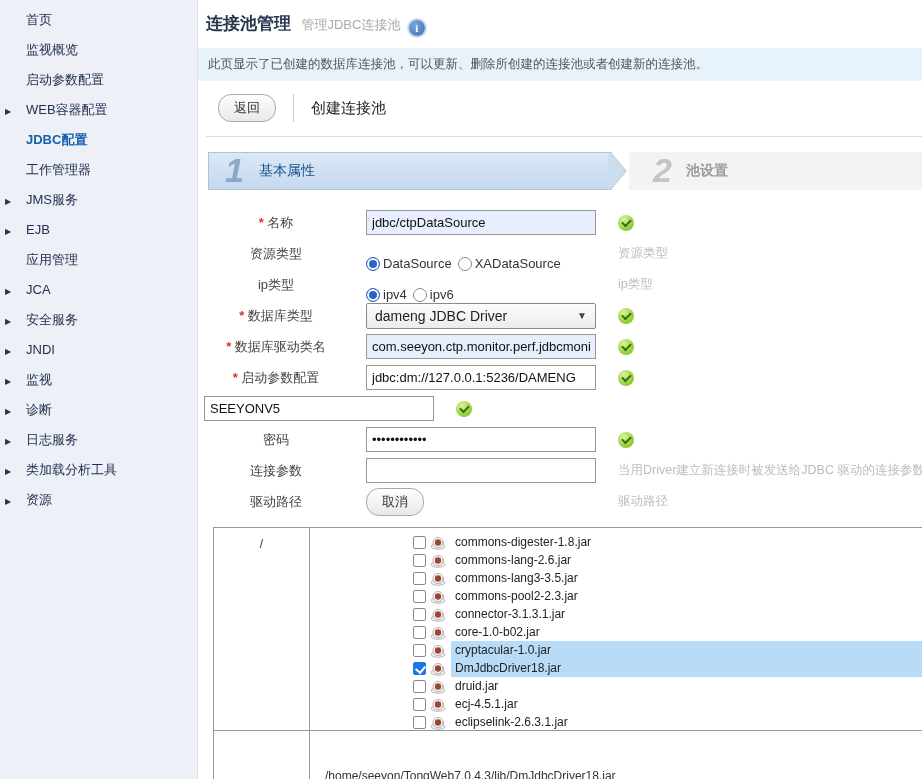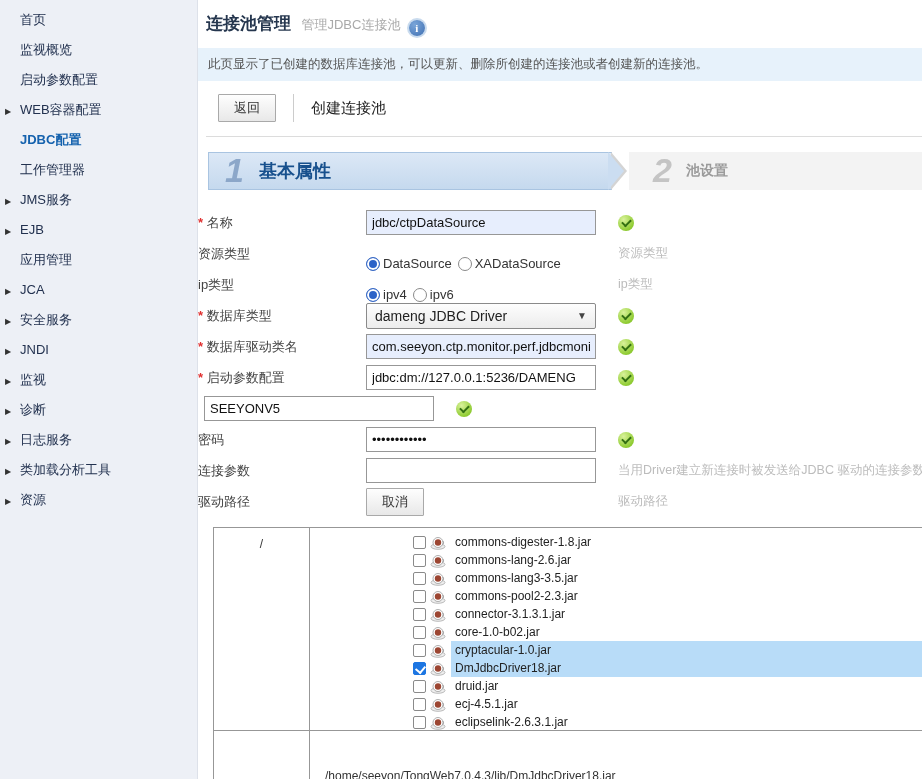--- a/index.html
+++ b/index.html
@@ -1,64 +1,64 @@
 <!DOCTYPE html>
 <html><head>
 <meta charset="utf-8">
 <style>
   * { margin:0; padding:0; box-sizing:border-box; }
   html,body { width:922px; height:779px; overflow:hidden; }
   body { font-family:"Liberation Sans","DejaVu Sans",sans-serif; background:#fff; display:flex; }
 
   
   .sidebar { width:198px; flex-shrink:0; background:#edf0f6; border-right:1px solid #dde1e9; padding-top:5px; }
-  .side-item { position:relative; padding:8px 8px 8px 20px; font-size:13px; color:#22314f; cursor:pointer; line-height:14px; }
+  .side-item { position:relative; padding:8px 8px 8px 26px; font-size:13px; color:#22314f; cursor:pointer; line-height:14px; }
   .side-item .arr { position:absolute; left:5px; top:10px; font-size:8px; color:#333; }
   .side-item.active { color:#1562ae; font-weight:bold; }
 
   
   .main { flex:1; position:relative; }
 
   .header { padding:12px 0 0 8px; }
   .page-title { font-size:17px; font-weight:bold; color:#25364e; }
   .page-subtitle { font-size:13px; color:#a9a9a9; margin-left:6px; }
   .info-icon { display:inline-block; width:16px; height:16px; border-radius:50%;
     background:radial-gradient(circle at 35% 30%, #7aa6d9, #3f6fb2); color:#fff;
     font:bold 11px/16px "Liberation Serif",serif; text-align:center; vertical-align:-3px; margin-left:4px;
     box-shadow:0 0 0 2px #c9dbee; }
 
   .notice { margin-top:12px; background:#e7f2fb; padding:8px 10px; font-size:12.5px; color:#555; }
 
   .toolbar { margin:13px 0 0 20px; display:flex; align-items:center; height:28px; }
-  .btn { background:linear-gradient(#fefefe,#e8e8e8); border:1px solid #a9a9a9; border-radius:1px;
+  .btn { background:linear-gradient(#fefefe,#e8e8e8); border:1px solid #a9a9a9; border-radius:13px;
     padding:4px 15px; font-size:13px; color:#333; cursor:pointer; font-family:inherit; }
   .vdiv { width:1px; height:28px; background:#ccc; margin:0 17px; }
   .create-label { font-size:15px; color:#222; cursor:pointer; }
 
   .sep { border:none; border-top:1px solid #dcdcdc; margin:14px 0 0 8px; }
 
   
   .steps { display:flex; margin:15px 0 0 10px; height:38px; }
   .step { display:flex; align-items:center; }
   .step.s1 { width:404px; background:linear-gradient(#dce8f6,#c5d9ee); border:1px solid #a9c4e1; position:relative; z-index:1; }
   .step.s1::before { content:""; position:absolute; right:-16px; top:-1px; border-top:19px solid transparent;
      border-bottom:19px solid transparent; border-left:16px solid #d4d4d4; }
   .step.s1::after  { content:""; position:absolute; right:-13px; top:-1px; border-top:19px solid transparent;
      border-bottom:19px solid transparent; border-left:16px solid #cbddf1; }
   .step-num { font-size:34px; font-style:italic; font-weight:bold; }
   .s1 .step-num { color:#8ca7c9; margin:0 15px 2px 16px; }
-  .s1 .step-label { font-size:18px; font-weight:bold; color:#17508d; }
+  .s1 .step-label { font-size:14px; font-weight:normal; color:#17508d; }
   .step.s2 { flex:1; background:#f3f3f3; margin-left:17px; padding-left:12px; }
   .s2 .step-num { color:#c4c4c4; margin:0 14px 2px 12px; }
   .s2 .step-label { font-size:14px; font-weight:bold; color:#9b9b9b; }
 
   
   .form { margin-top:17px; }
   .frow { display:flex; align-items:center; height:31px; }
-  .flabel { width:162px; text-align:left; font-size:13px; color:#444; padding-right:6px; }
+  .flabel { width:162px; text-align:center; font-size:13px; color:#444; padding-right:6px; }
   .flabel.req::before { content:"* "; color:#e03030; font-weight:bold; }
   .fctrl { width:230px; margin-left:6px; display:flex; align-items:center; }
   input.txt { width:230px; height:25px; border:1px solid #979797; font-size:13px; padding:0 5px;
     font-family:inherit; color:#111; background:#fff; }
   input.txt.autofill { background:#e7eefd; }
   .fside { margin-left:22px; display:flex; align-items:center; font-size:12.5px; color:#bcbcbc; white-space:nowrap; }
 
   .check-ok { width:16px; height:16px; border-radius:50%; position:relative; flex-shrink:0;
     background:radial-gradient(circle at 35% 28%, #d9f29a, #90cc33 70%, #7cb82a); }
   .check-ok::after { content:""; position:absolute; left:4px; top:4px; width:7px; height:4px;

